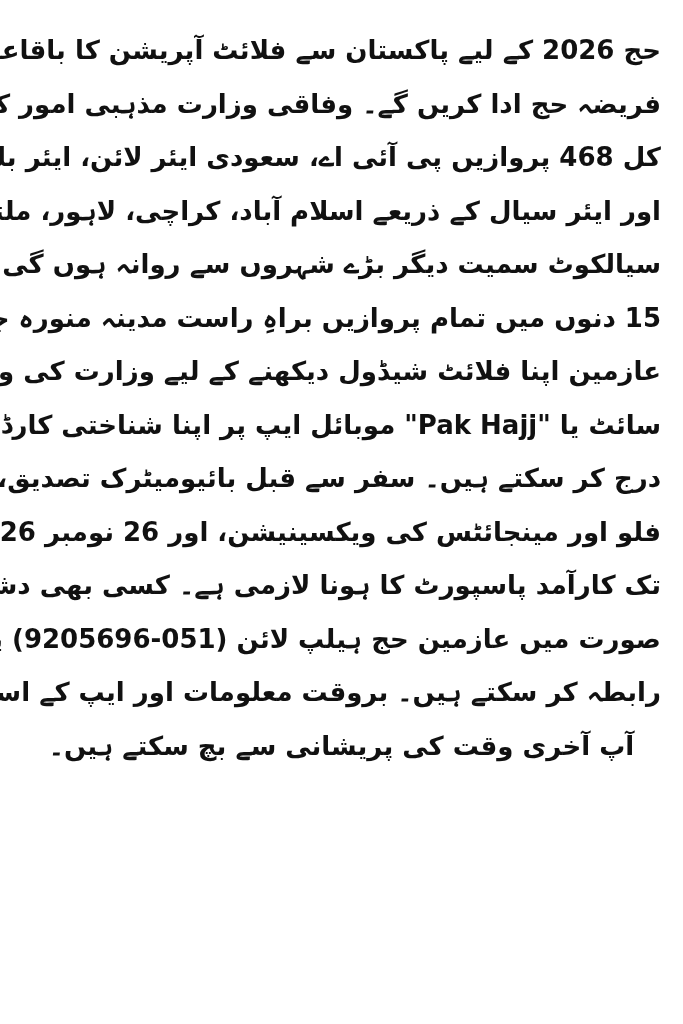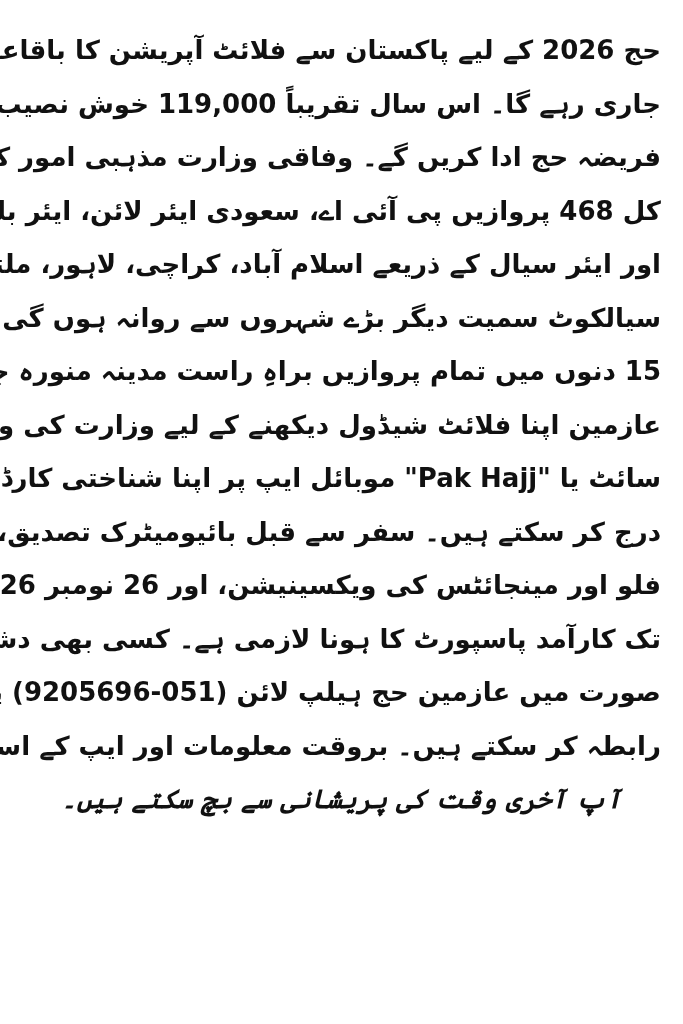--- a/index.html
+++ b/index.html
@@ -34,30 +34,28 @@
       height: 53.5px;
       line-height: 53.5px;
       font-family: "DejaVu Sans", sans-serif;
       font-weight: bold;
       font-size: 26px;
       color: #111111;
       white-space: nowrap;
       unicode-bidi: plaintext;
     }
     .line.last {
-      font-style: italic;
     }
   </style>
 </head>
 <body>
 
 <div class="page">
   <div class="article">
     <span class="line">حج 2026 کے لیے پاکستان سے فلائٹ آپریشن کا باقاعدہ</span>
-    <span class="line">جاری رہے گا۔ اس سال تقریباً 119,000 خوش نصیب</span>
     <span class="line">فریضہ حج ادا کریں گے۔ وفاقی وزارت مذہبی امور کے مطابق،</span>
     <span class="line">کل 468 پروازیں پی آئی اے، سعودی ایئر لائن، ایئر بلیو</span>
     <span class="line">اور ایئر سیال کے ذریعے اسلام آباد، کراچی، لاہور، ملتان اور</span>
     <span class="line">سیالکوٹ سمیت دیگر بڑے شہروں سے روانہ ہوں گی۔ ابتدائی</span>
     <span class="line">15 دنوں میں تمام پروازیں براہِ راست مدینہ منورہ جائیں گی،</span>
     <span class="line">عازمین اپنا فلائٹ شیڈول دیکھنے کے لیے وزارت کی ویب</span>
     <span class="line">سائٹ یا "Pak Hajj" موبائل ایپ پر اپنا شناختی کارڈ نمبر</span>
     <span class="line">درج کر سکتے ہیں۔ سفر سے قبل بائیومیٹرک تصدیق، پولیو،</span>
     <span class="line">فلو اور مینجائٹس کی ویکسینیشن، اور 26 نومبر 2026</span>
     <span class="line">تک کارآمد پاسپورٹ کا ہونا لازمی ہے۔ کسی بھی دشواری کی</span>

